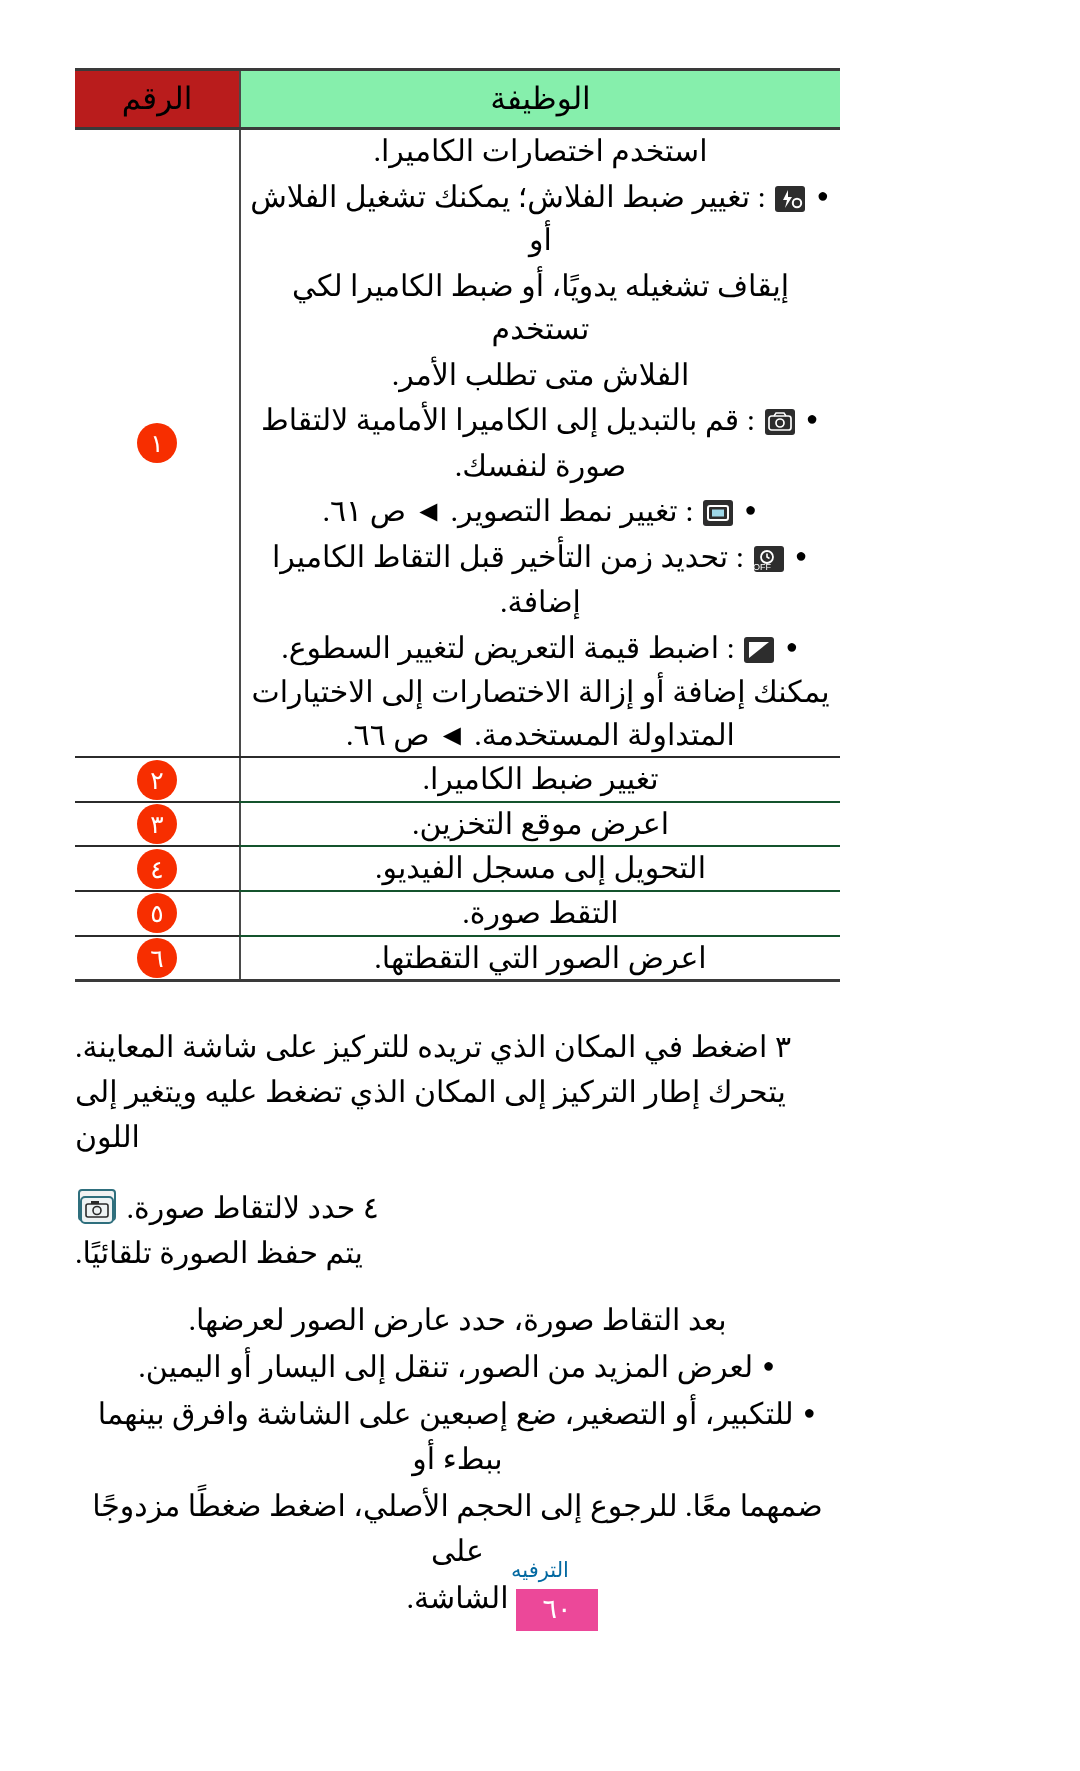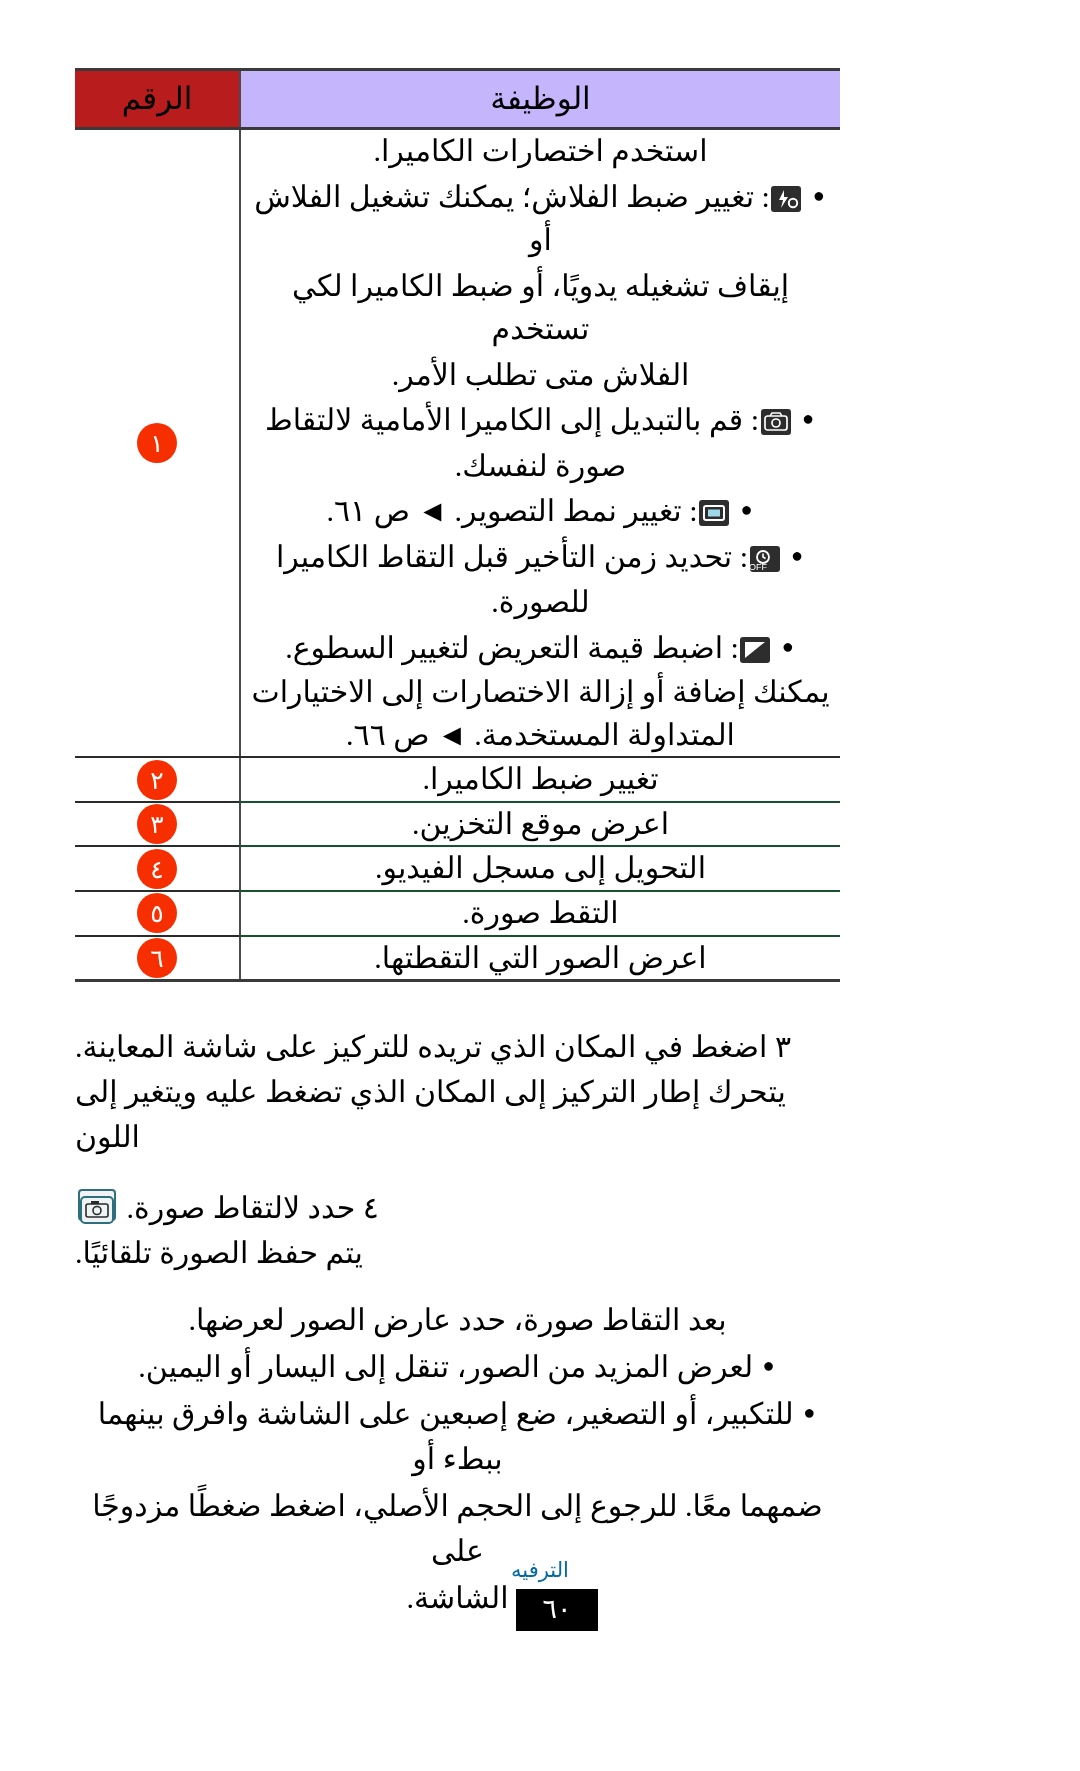--- a/index.html
+++ b/index.html
@@ -50,21 +50,21 @@
     background: #b91c1c;
     border-top: 3px solid #3a3a3a;
     border-bottom: 3px solid #3a3a3a;
     text-align: center;
     font-weight: normal;
     font-size: 31px;
     height: 56px;
     line-height: 56px;
   }
   th.h-fn {
-    background: #c4b5fd;
+    background: #86efac;
     border-top: 3px solid #3a3a3a;
     border-bottom: 3px solid #3a3a3a;
     border-left: 2px solid #4a4a4a;
     text-align: center;
     font-weight: normal;
     font-size: 31px;
     height: 56px;
     line-height: 56px;
   }
 
@@ -131,21 +131,21 @@
     display: inline-block;
     width: 16px;
     text-align: center;
     font-size: 20px;
     vertical-align: 5px;
   }
 
   
   .ico {
     display: inline-block;
-    width: 22px;
+    width: 30px;
     height: 26px;
     vertical-align: -5px;
     border-radius: 5px;
     background: #a21caf;
     position: relative;
     margin: 0 2px;
   }
   .ico svg { display: block; }
 
   .ico-cam-inline {
@@ -204,21 +204,21 @@
     text-align: center;
   }
   .footer-label {
     font-size: 21px;
     color: #0369a1;
     margin-bottom: 6px;
     direction: rtl;
   }
   .page-num {
     display: inline-block;
-    background: #000000;
+    background: #ec4899;
     color: #ffffff;
     font-size: 27px;
     padding: 4px 20px 6px 20px;
     min-width: 42px;
     font-family: "Liberation Sans", sans-serif;
     margin-left: 34px;
   }
 </style>
 </head>
 <body>
@@ -292,21 +292,21 @@
                 <span class="ico">
                   <svg width="30" height="26" viewBox="0 0 30 26">
                     <rect x="0" y="0" width="30" height="26" rx="3" fill="#2d2d2d"></rect>
                     <circle cx="13" cy="11" r="6" fill="none" stroke="#ffffff" stroke-width="1.8"></circle>
                     <path d="M13 7.5 L13 11 L15.5 12.5" stroke="#ffffff" stroke-width="1.6" fill="none"></path>
                     <text x="17" y="24" font-size="9" fill="#ffffff" font-family="sans-serif">OFF</text>
                   </svg>
                 </span>
                 <span>: تحديد زمن التأخير قبل التقاط الكاميرا</span>
               </p>
-              <p class="tight">للصورة.</p>
+              <p class="tight">إضافة.</p>
 
               <p>
                 <span class="bul">●</span>
                 <span class="ico">
                   <svg width="30" height="26" viewBox="0 0 30 26">
                     <rect x="0" y="0" width="30" height="26" rx="3" fill="#2d2d2d"></rect>
                     <rect x="5" y="5" width="20" height="16" fill="#ffffff"></rect>
                     <path d="M5 21 L25 5 L25 21 Z" fill="#2d2d2d"></path>
                   </svg>
                 </span>

